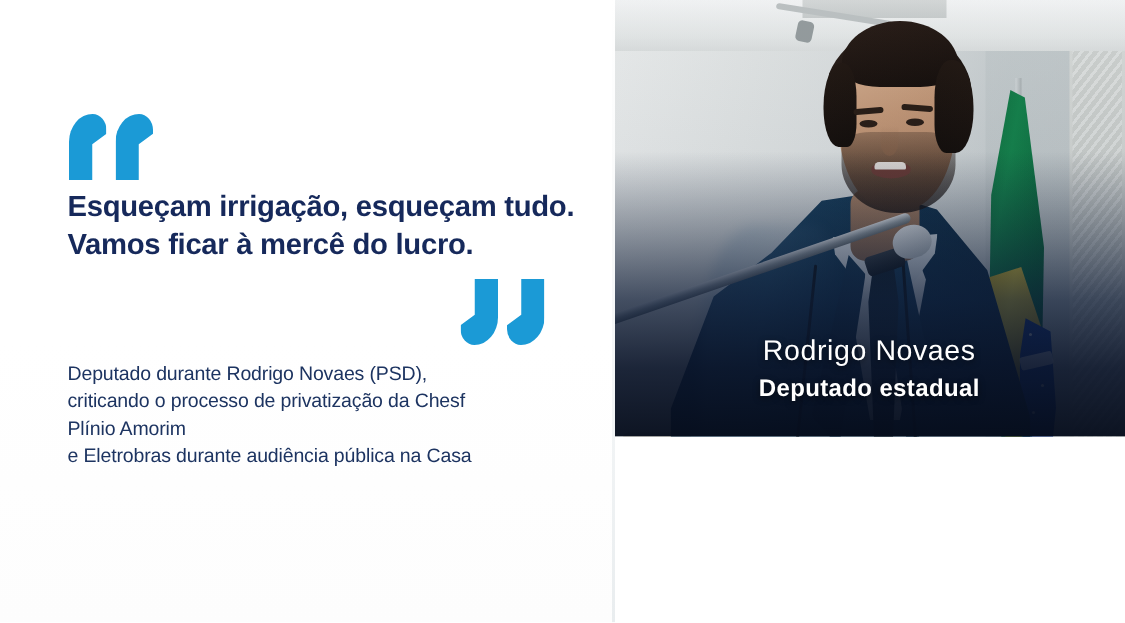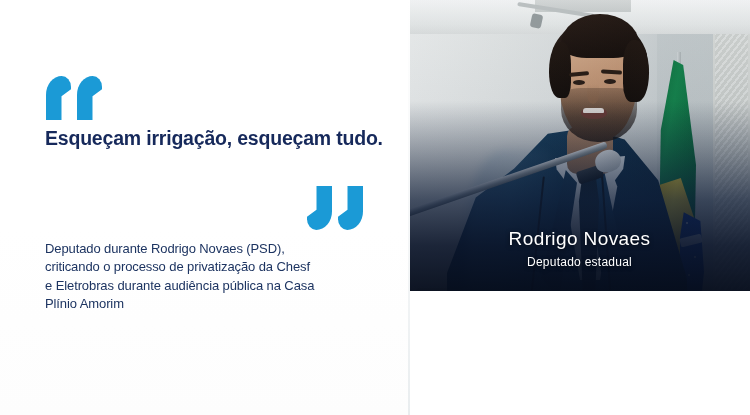--- a/index.html
+++ b/index.html
@@ -366,21 +366,21 @@
   .caption{
     position:absolute; left:0; bottom:22px; width:341px;
     text-align:center; color:#ffffff;
   }
   .cap-name{
     font-size:19px; font-weight:400; letter-spacing:.4px;
     line-height:1.1; margin-bottom:5px;
     text-shadow:0 1px 4px rgba(0,0,0,.55);
   }
   .cap-role{
-    font-size:12px; font-weight:400; letter-spacing:.25px;
+    font-size:16px; font-weight:700; letter-spacing:.25px;
     text-shadow:0 1px 4px rgba(0,0,0,.55);
   }
   .seam{
     position:absolute; left:408px; top:0; width:2px; height:415px;
     background:linear-gradient(180deg,#ffffff 0%,#f4f6f7 60%,#e9edef 100%);
     z-index:5;
   }
 </style>
 </head>
 <body>
@@ -389,32 +389,33 @@
 
   <div class="left">
 
     <div class="qmark q-open">
       <span class="lobe"></span>
       <span class="lobe"></span>
     </div>
 
     <div class="quote">
       <span class="ln">Esqueçam irrigação, esqueçam tudo.</span>
+      <span class="ln">Vamos ficar à mercê do lucro.</span>
     </div>
 
     <div class="qmark q-close">
       <span class="lobe"></span>
       <span class="lobe"></span>
     </div>
 
     <div class="attrib">
       <span class="ln">Deputado durante Rodrigo Novaes (PSD),</span>
       <span class="ln">criticando o processo de privatização da Chesf</span>
+      <span class="ln">Plínio Amorim</span>
       <span class="ln">e Eletrobras durante audiência pública na Casa</span>
-      <span class="ln">Plínio Amorim</span>
     </div>
 
   </div>
 
   <div class="seam"></div>
 
   <div class="right">
     <div class="photo">
 
       <div class="wall"></div>

